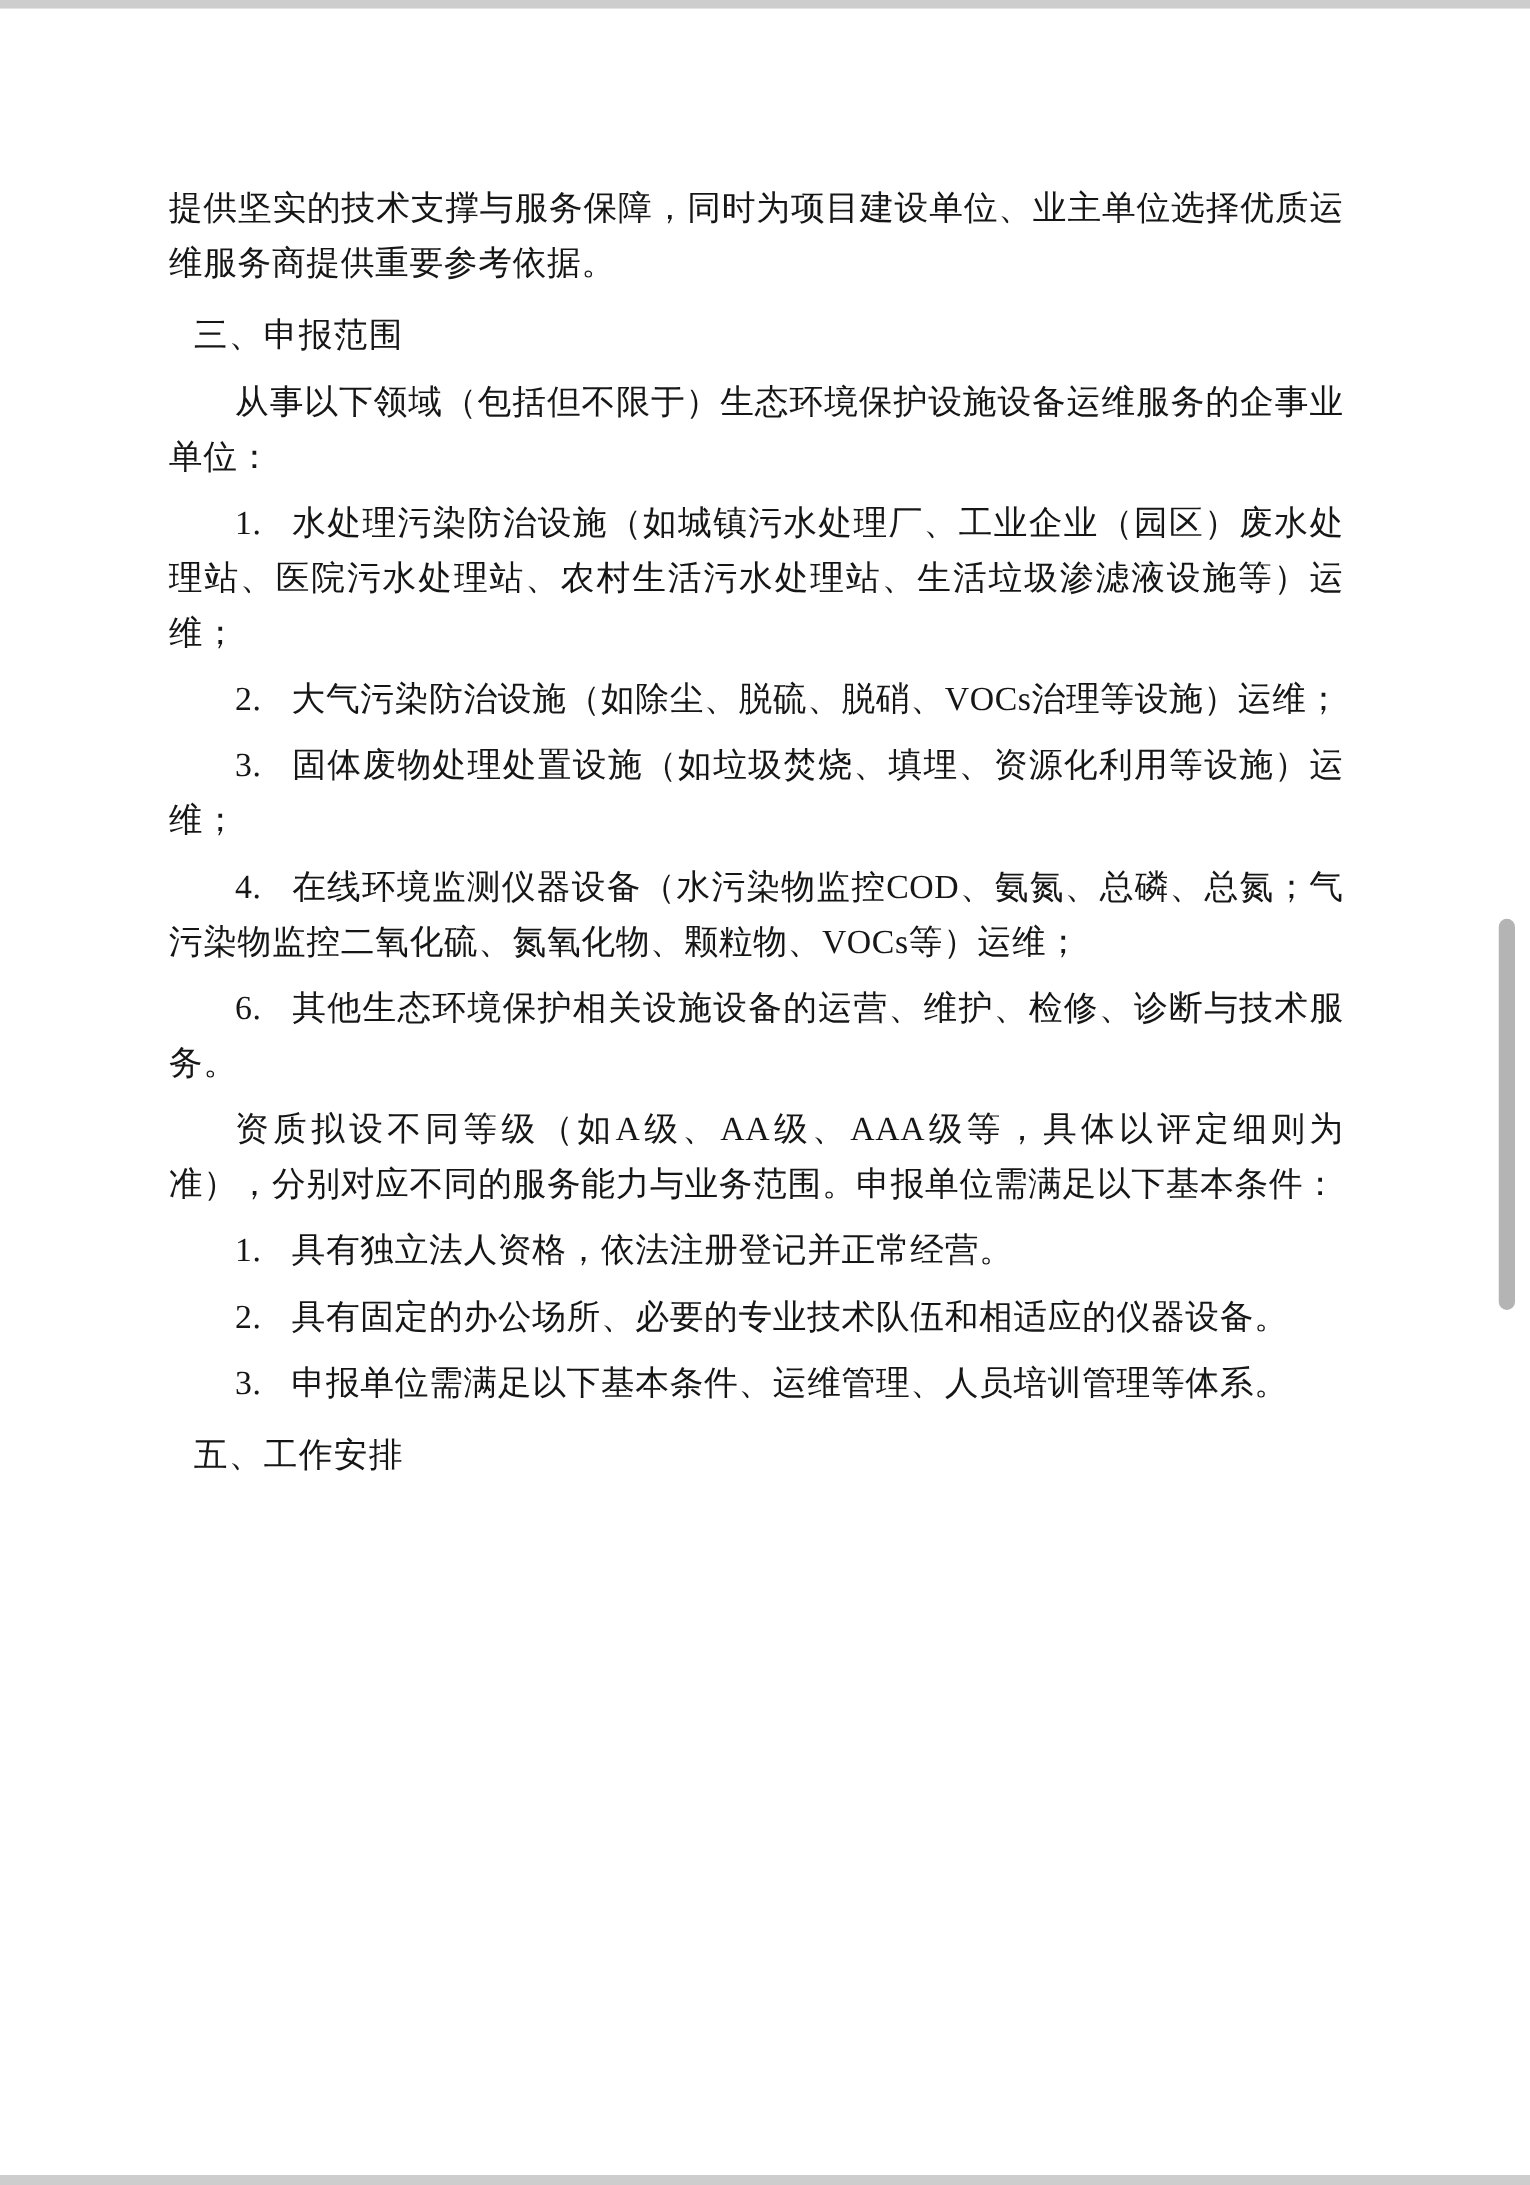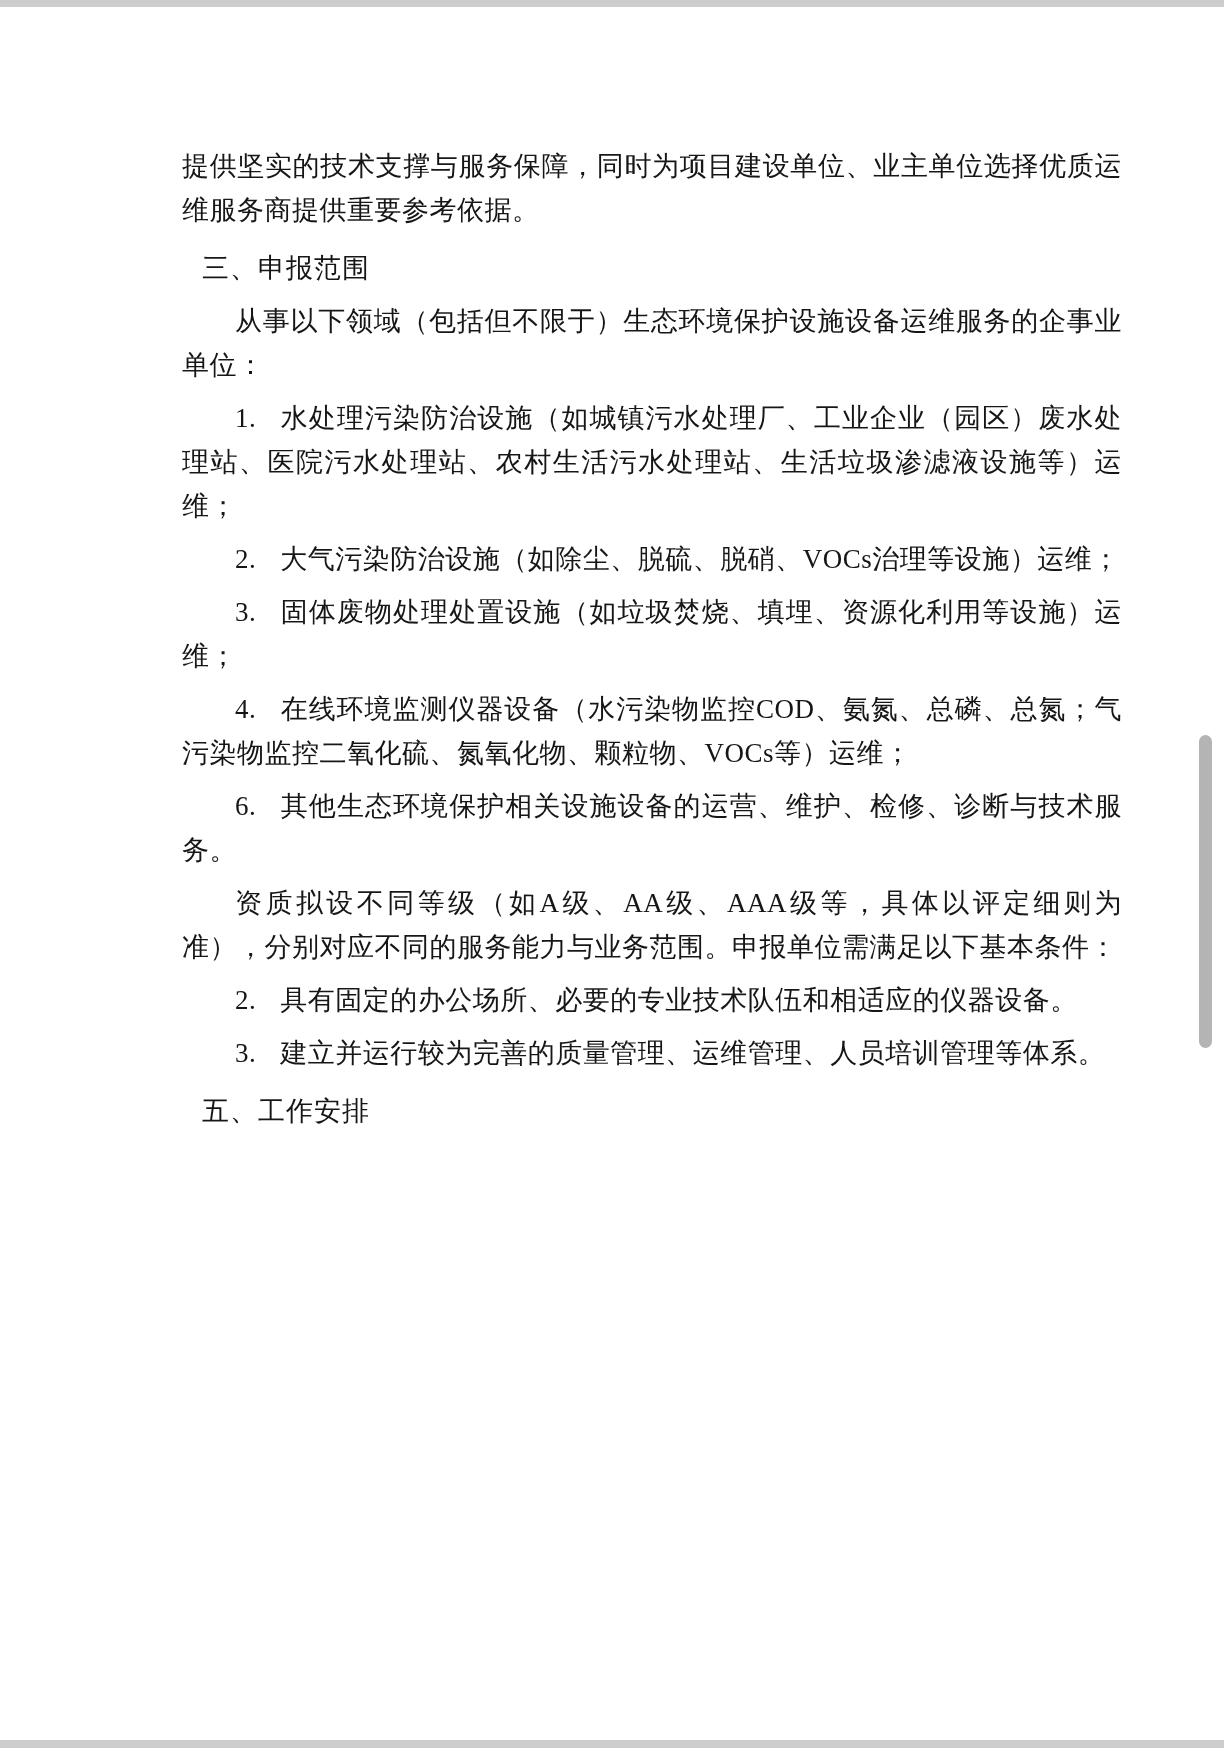--- a/index.html
+++ b/index.html
@@ -20,21 +20,20 @@
   .edge-band{
     position:absolute;left:0;width:1224px;background:var(--edge);
   }
   .edge-band.top{top:0;height:7px;}
   .edge-band.bottom{bottom:0;height:8px;}
   .page{
     position:absolute;top:7px;left:0;right:0;bottom:8px;
     background:var(--page-bg);
     padding:128px 149px 0 135px;
     box-sizing:border-box;
-    margin-left:47px;
   }
   .doc{
     width:940px;
     font-size:27px;
     line-height:44px;
     letter-spacing:0.5px;
     text-align:justify;
   }
   .doc p{margin:9px 0;}
   p.cont{text-indent:0;}
@@ -85,24 +84,27 @@
       <span class="num">4.</span><span>在线环境监测仪器设备（水污染物监控COD、氨氮、总磷、总氮；气污染物监控二氧化硫、氮氧化物、颗粒物、VOCs等）运维；</span>
     </p>
     <p class="item">
       <span class="num">6.</span><span>其他生态环境保护相关设施设备的运营、维护、检修、诊断与技术服务。</span>
     </p>
 
 
     <p class="para">资质拟设不同等级（如A级、AA级、AAA级等，具体以评定细则为准），分别对应不同的服务能力与业务范围。申报单位需满足以下基本条件：</p>
 
     <p class="item">
+      <span class="num">1.</span><span>具有独立法人资格，依法注册登记并正常经营。</span>
+    </p>
+    <p class="item">
       <span class="num">2.</span><span>具有固定的办公场所、必要的专业技术队伍和相适应的仪器设备。</span>
     </p>
     <p class="item">
-      <span class="num">3.</span><span>建立并运行较为完善的质量管理、运维管理、人员培训管理等体系。</span>
+      <span class="num">3.</span><span>申报单位需满足以下基本条件、运维管理、人员培训管理等体系。</span>
     </p>
 
     <h3 class="heading">五、工作安排</h3>
 
 
   </div>
 </div>
 
 <div class="scrollbar-thumb"></div>
 

